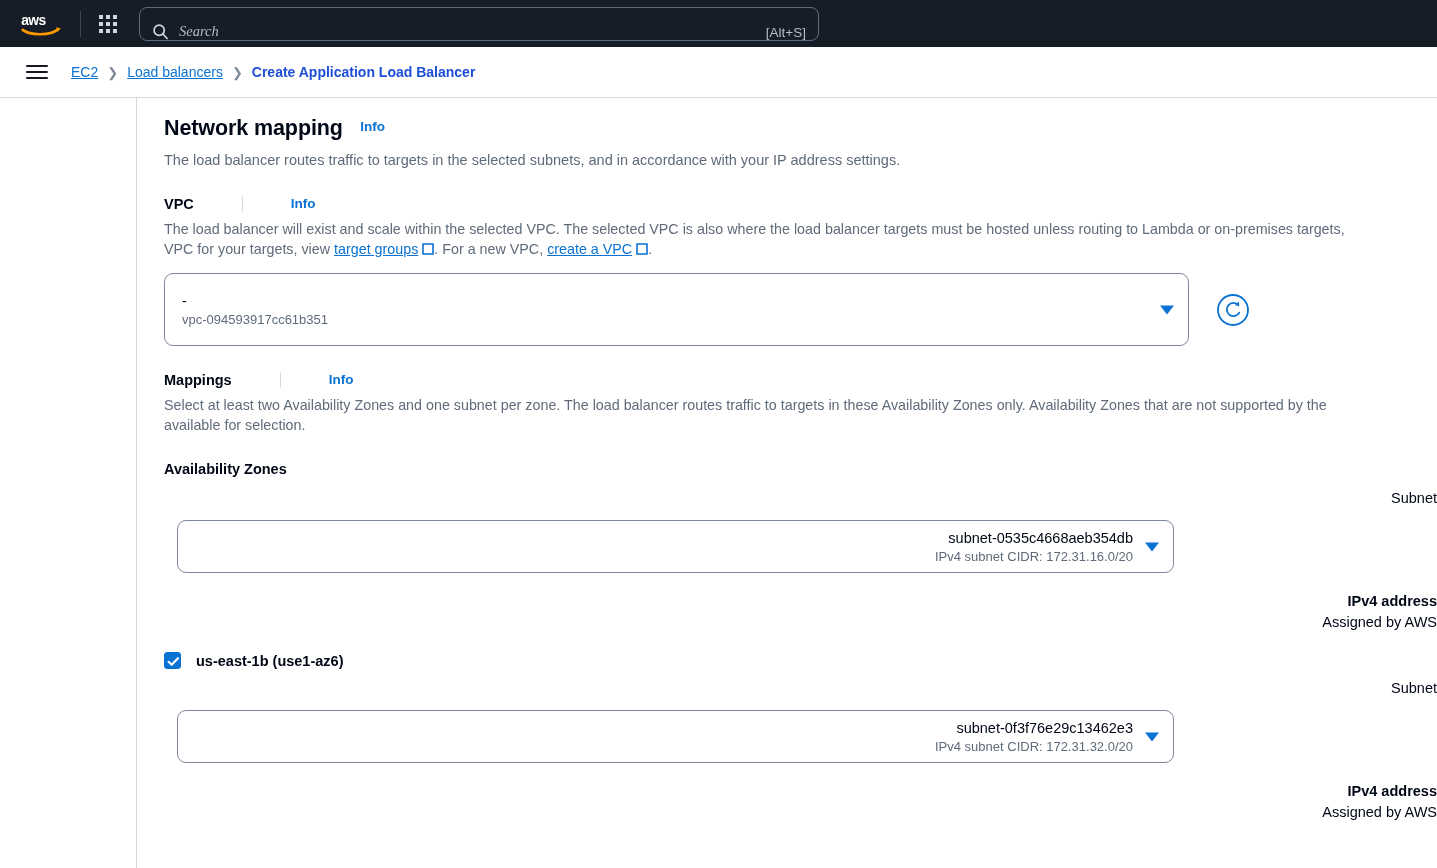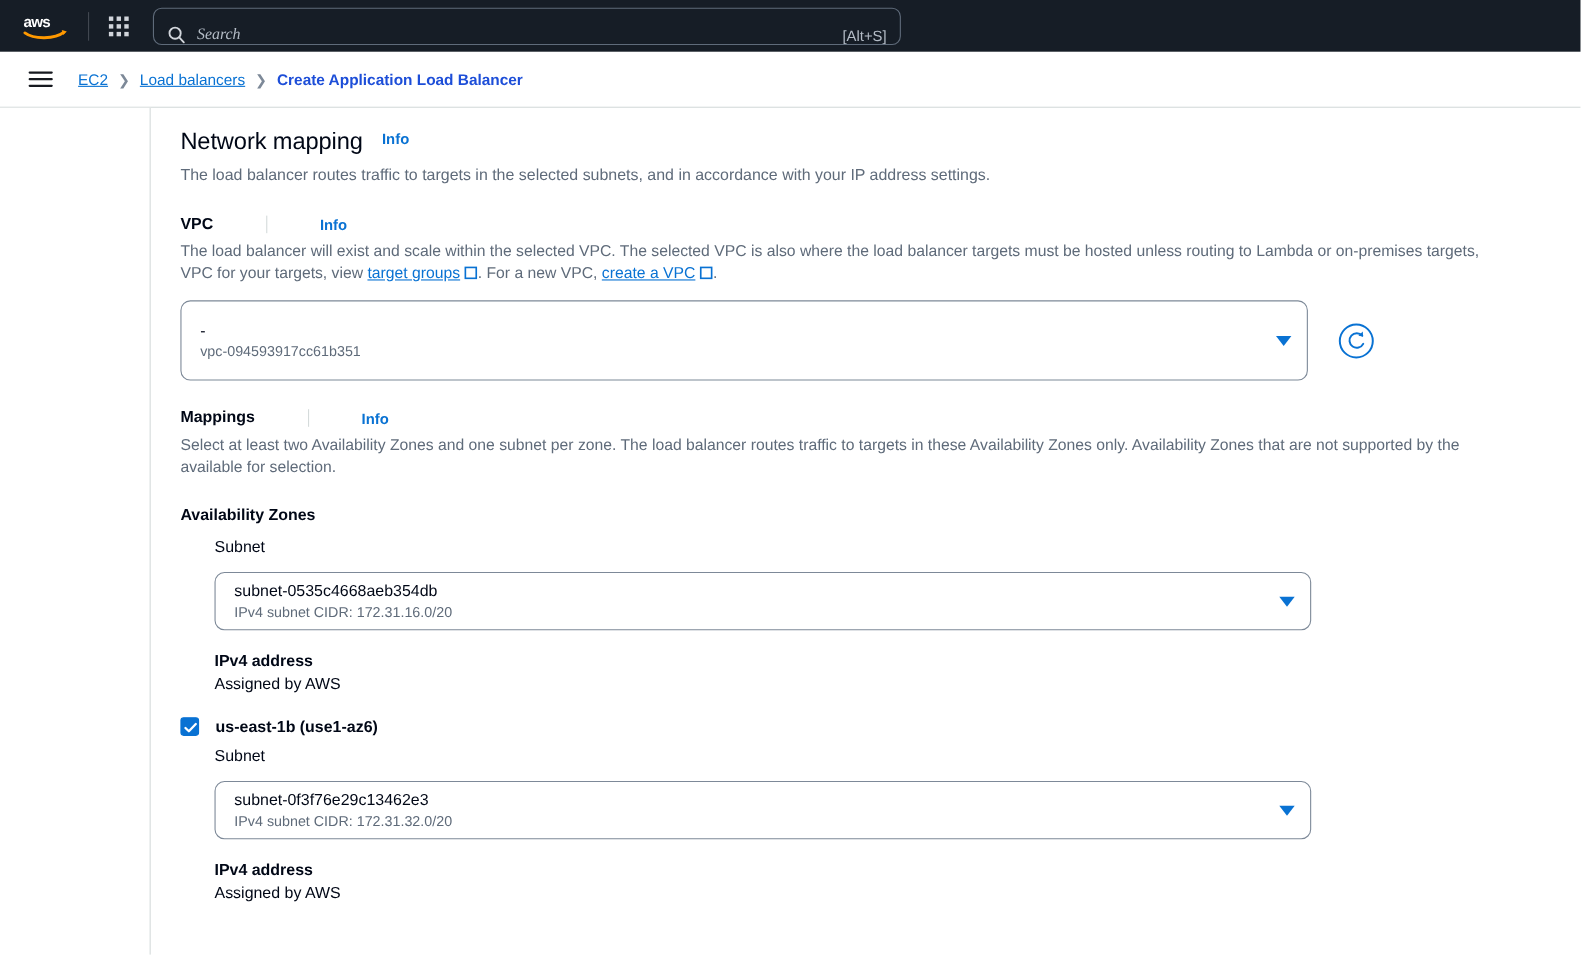--- a/index.html
+++ b/index.html
@@ -124,21 +124,21 @@
   }
   .content {
     flex: 1 1 auto;
     padding: 18px 0 0 27px;
     overflow: hidden;
     position: relative;
   }
 
   h1.section-title {
     font-size: 21.5px;
-    font-weight: normal;
+    font-weight: bold;
     color: #000716;
     margin: 0;
     display: inline-block;
     letter-spacing: -0.1px;
   }
   .info-link {
     color: #0972d3;
     font-size: 13.5px;
     font-weight: bold;
     text-decoration: none;
@@ -148,21 +148,21 @@
   }
   .section-desc {
     font-size: 14.5px;
     color: #5f6b7a;
     margin: 9px 0 0 0;
     white-space: nowrap;
     line-height: 20px;
   }
 
   .field-block { margin-top: 26px; }
-  .field-head { display: flex; align-items: flex-end; gap: 36px; }
+  .field-head { display: flex; align-items: flex-start; gap: 36px; }
   .field-label {
     font-size: 14.5px;
     font-weight: bold;
     color: #000716;
   }
   .label-divider {
     width: 1px;
     height: 16px;
     background: #d5dbdb;
     margin: 0 12px;
@@ -253,21 +253,21 @@
     margin-right: 15px;
     position: relative;
   }
   .checkbox.checked { background: #0972d3; border: 1px solid #0972d3; }
   .checkbox.checked svg { position: absolute; left: 2px; top: 2px; }
   .az-name {
     font-size: 14.5px;
     font-weight: bold;
     color: #000716;
   }
-  .az-body { margin-left: 31px; }
+  .az-body { margin-left: 13px; text-align: right; }
   .sub-label {
     font-size: 14.5px;
     color: #000716;
     margin-top: 11px;
   }
   .ipv4-label {
     font-size: 14.5px;
     font-weight: bold;
     color: #000716;
     margin-top: 20px;

